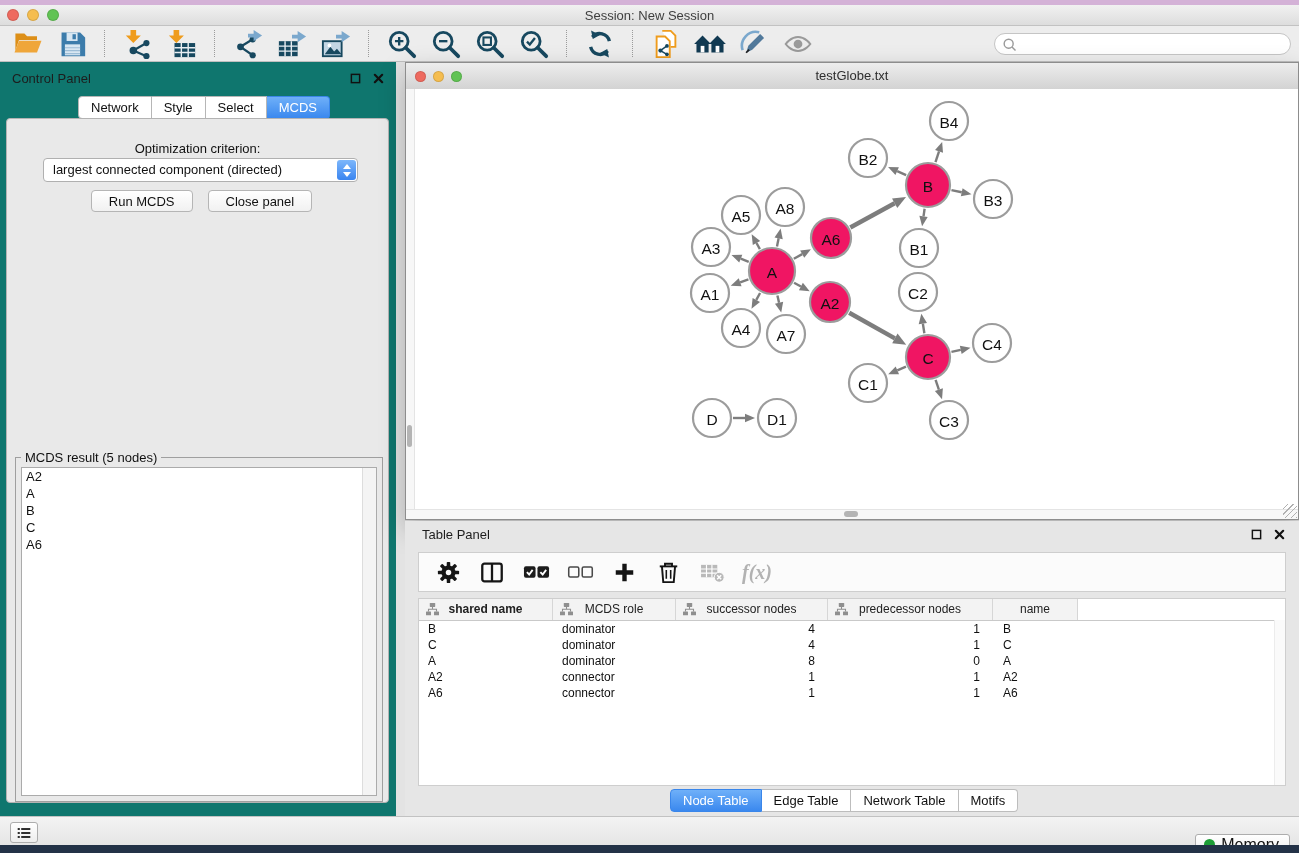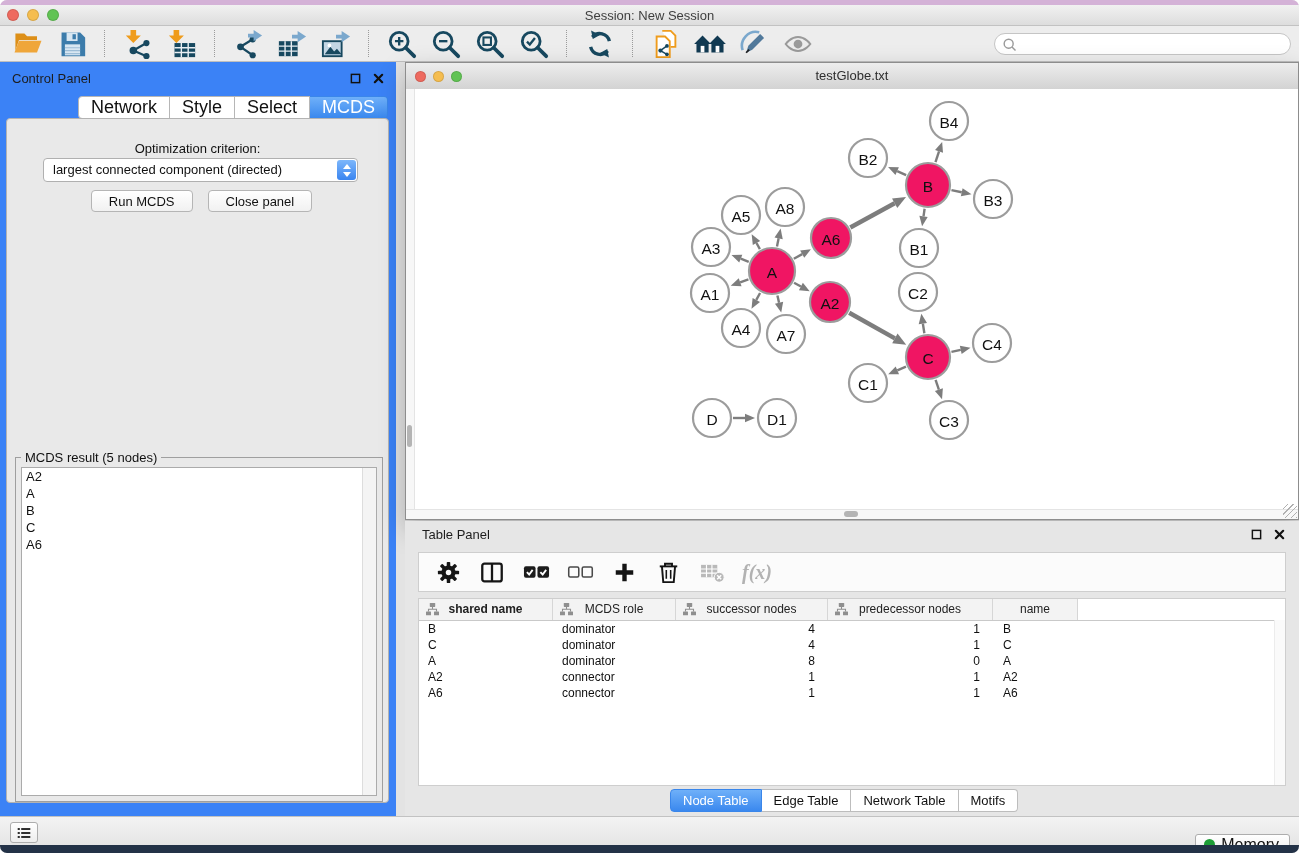--- a/index.html
+++ b/index.html
@@ -1,42 +1,42 @@
 <!DOCTYPE html>
 <html><head>
 <meta charset="utf-8">
 <style>
   html,body{margin:0;padding:0;}
   body{width:1299px;height:853px;font-family:"Liberation Sans",sans-serif;-webkit-font-smoothing:antialiased;}
-  #screen{position:relative;width:1299px;height:853px;background:#e3e3e3;overflow:hidden;border-radius:7px;}
+  #screen{position:relative;width:1299px;height:853px;background:#e3e3e3;overflow:hidden;}
   .wp-top{position:absolute;top:0;left:0;width:100%;height:5px;background:#d4b2d7;}
   .wp-bottom{position:absolute;top:845px;left:0;width:100%;height:8px;background:#233247;}
 
   
   .titlebar{position:absolute;top:5px;left:0;width:100%;height:20px;background:linear-gradient(#f1f1f1,#dddddd);border-bottom:1px solid #c2c2c2;}
   .lights{position:absolute;left:7px;top:4px;display:flex;gap:8px;}
   .light{width:12px;height:12px;border-radius:50%;box-shadow:inset 0 0 0 1px rgba(0,0,0,.12);}
   .light.red{background:#ee6a5f;} .light.yellow{background:#f5bd4f;} .light.green{background:#61c354;}
   .app-title{position:absolute;left:0;right:0;top:3px;text-align:center;font-size:13px;color:#3f3f3f;}
 
   
   .toolbar{position:absolute;top:26px;left:0;width:100%;height:36px;background:#ededed;border-bottom:1px solid #bfbfbf;display:flex;align-items:center;padding:0 10px;box-sizing:border-box;gap:8px;}
   .tbtn{width:36px;height:30px;display:flex;align-items:center;justify-content:center;background:none;border:none;padding:0;cursor:default;}
   .tsep{width:1px;height:27px;border-left:1px dotted #9b9b9b;margin:0 6px;}
   .search-field{position:absolute;right:8px;top:7px;width:297px;height:22px;background:#fff;border:1px solid #c5c5c5;border-radius:12px;display:flex;align-items:center;padding-left:7px;box-sizing:border-box;}
   .search-field input{border:none;outline:none;flex:1;font-size:12px;background:transparent;font-family:"Liberation Sans",sans-serif;}
 
   
-  .control-panel{position:absolute;left:0;top:62px;width:396px;height:754px;background:#3b82f6;text-decoration:underline;}
+  .control-panel{position:absolute;left:0;top:62px;width:396px;height:754px;background:#0f766e;text-decoration:underline;}
   .panel-title{position:absolute;top:9px;left:12px;font-size:13px;color:#1d1d1d;}
   .panel-controls{position:absolute;top:10px;display:flex;gap:11px;align-items:center;}
   .control-panel .panel-controls{right:12px;}
   .pc-btn{background:none;border:none;padding:0;width:12px;height:12px;display:flex;align-items:center;justify-content:center;}
   .cp-tabs{position:absolute;top:34px;left:78px;display:flex;}
-  .cp-tab{height:21px;line-height:21px;padding:0 12px;background:#fff;border:1px solid #b6b6b6;border-left:none;font-size:18px;color:#111;}
+  .cp-tab{height:21px;line-height:21px;padding:0 12px;background:#fff;border:1px solid #b6b6b6;border-left:none;font-size:13px;color:#111;}
   .cp-tab:first-child{border-left:1px solid #b6b6b6;border-radius:4px 0 0 4px;}
   .cp-tab:last-child{border-radius:0 4px 4px 0;text-align:center;}
   .cp-tab.active{background:linear-gradient(#6fb0f9,#3a88ee);color:#fff;border-color:#3a86ea;}
   .cp-body{position:absolute;left:6px;top:56px;width:383px;height:685px;background:#e9e9e9;border:1px solid #b3b3b3;border-radius:4px;box-sizing:border-box;}
   .opt-label{position:absolute;top:22px;width:100%;text-align:center;font-size:13px;color:#111;}
   .dropdown{position:absolute;left:36px;top:39px;width:315px;height:24px;background:#fff;border:1px solid #b0b0b0;border-radius:4px;box-sizing:border-box;font-size:13px;line-height:22px;padding-left:9px;color:#111;}
   .stepper{position:absolute;right:1px;top:1px;width:19px;height:20px;border-radius:3px;background:linear-gradient(#7db7fb,#3a85f0);display:flex;flex-direction:column;align-items:center;justify-content:center;gap:3px;}
   .tri-up{width:0;height:0;border-left:4px solid transparent;border-right:4px solid transparent;border-bottom:5px solid #fff;}
   .tri-down{width:0;height:0;border-left:4px solid transparent;border-right:4px solid transparent;border-top:5px solid #fff;}
   .cp-buttons{position:absolute;top:71px;left:4px;width:100%;display:flex;justify-content:center;gap:15px;}

